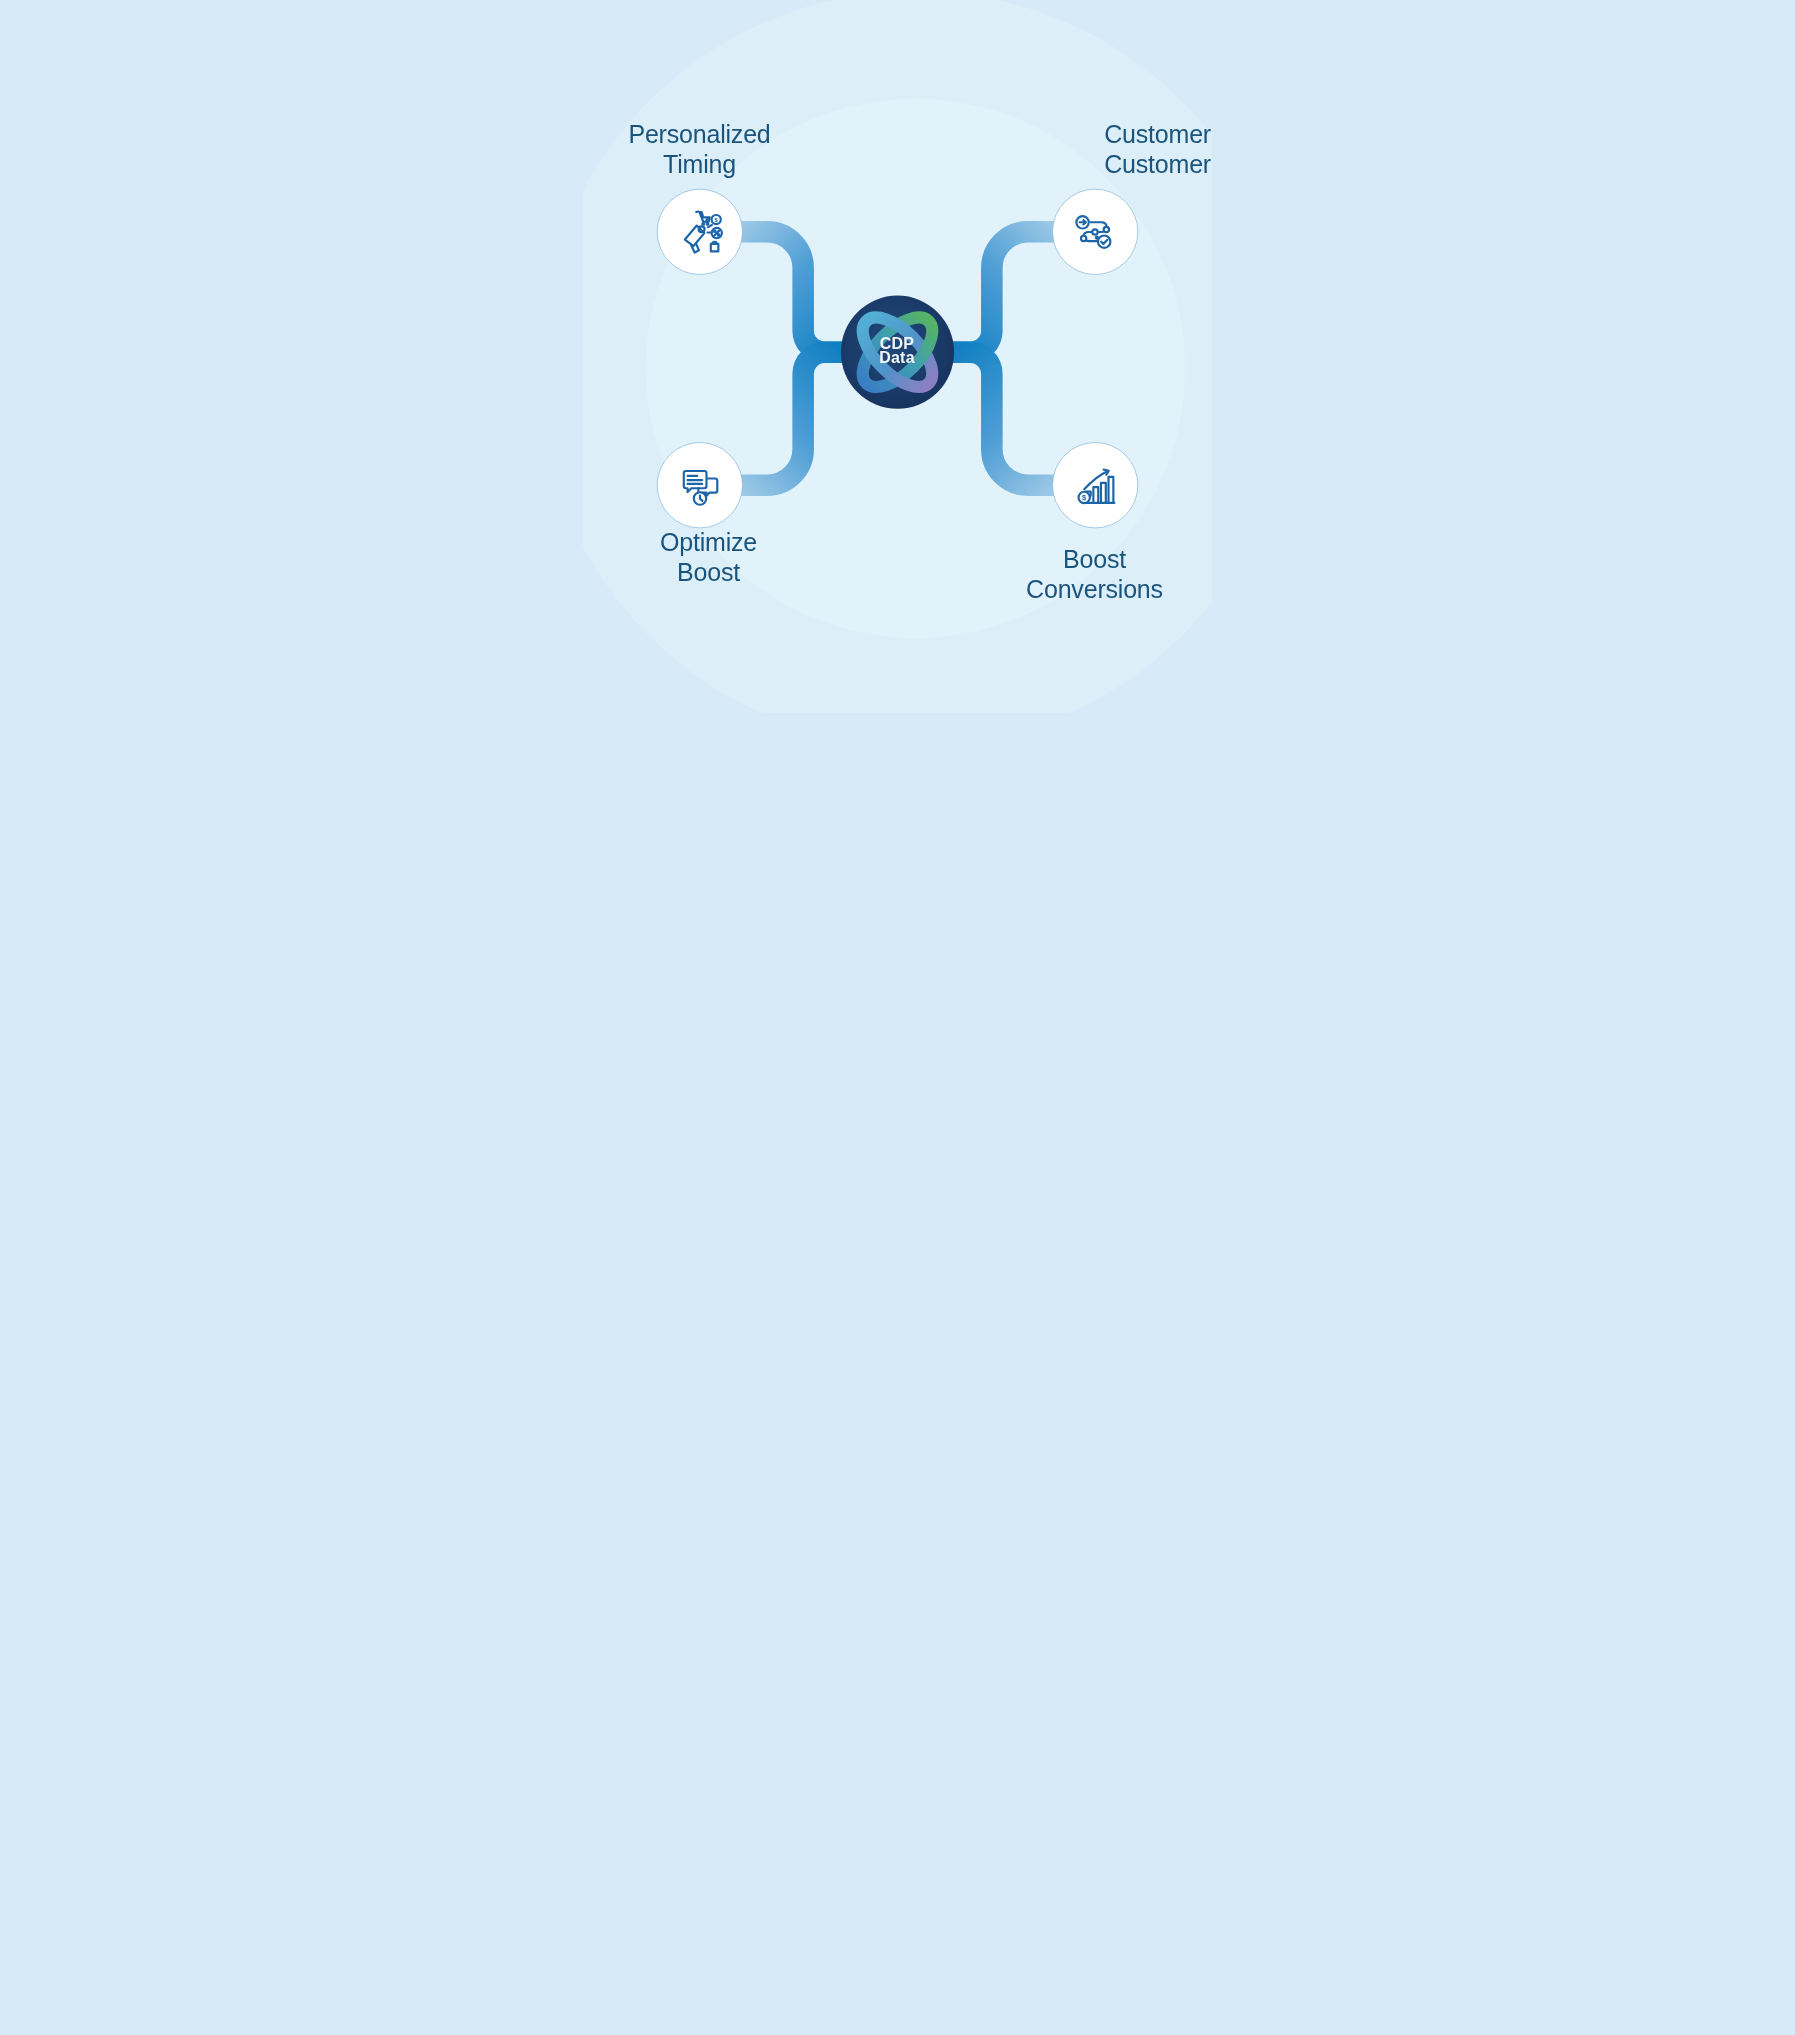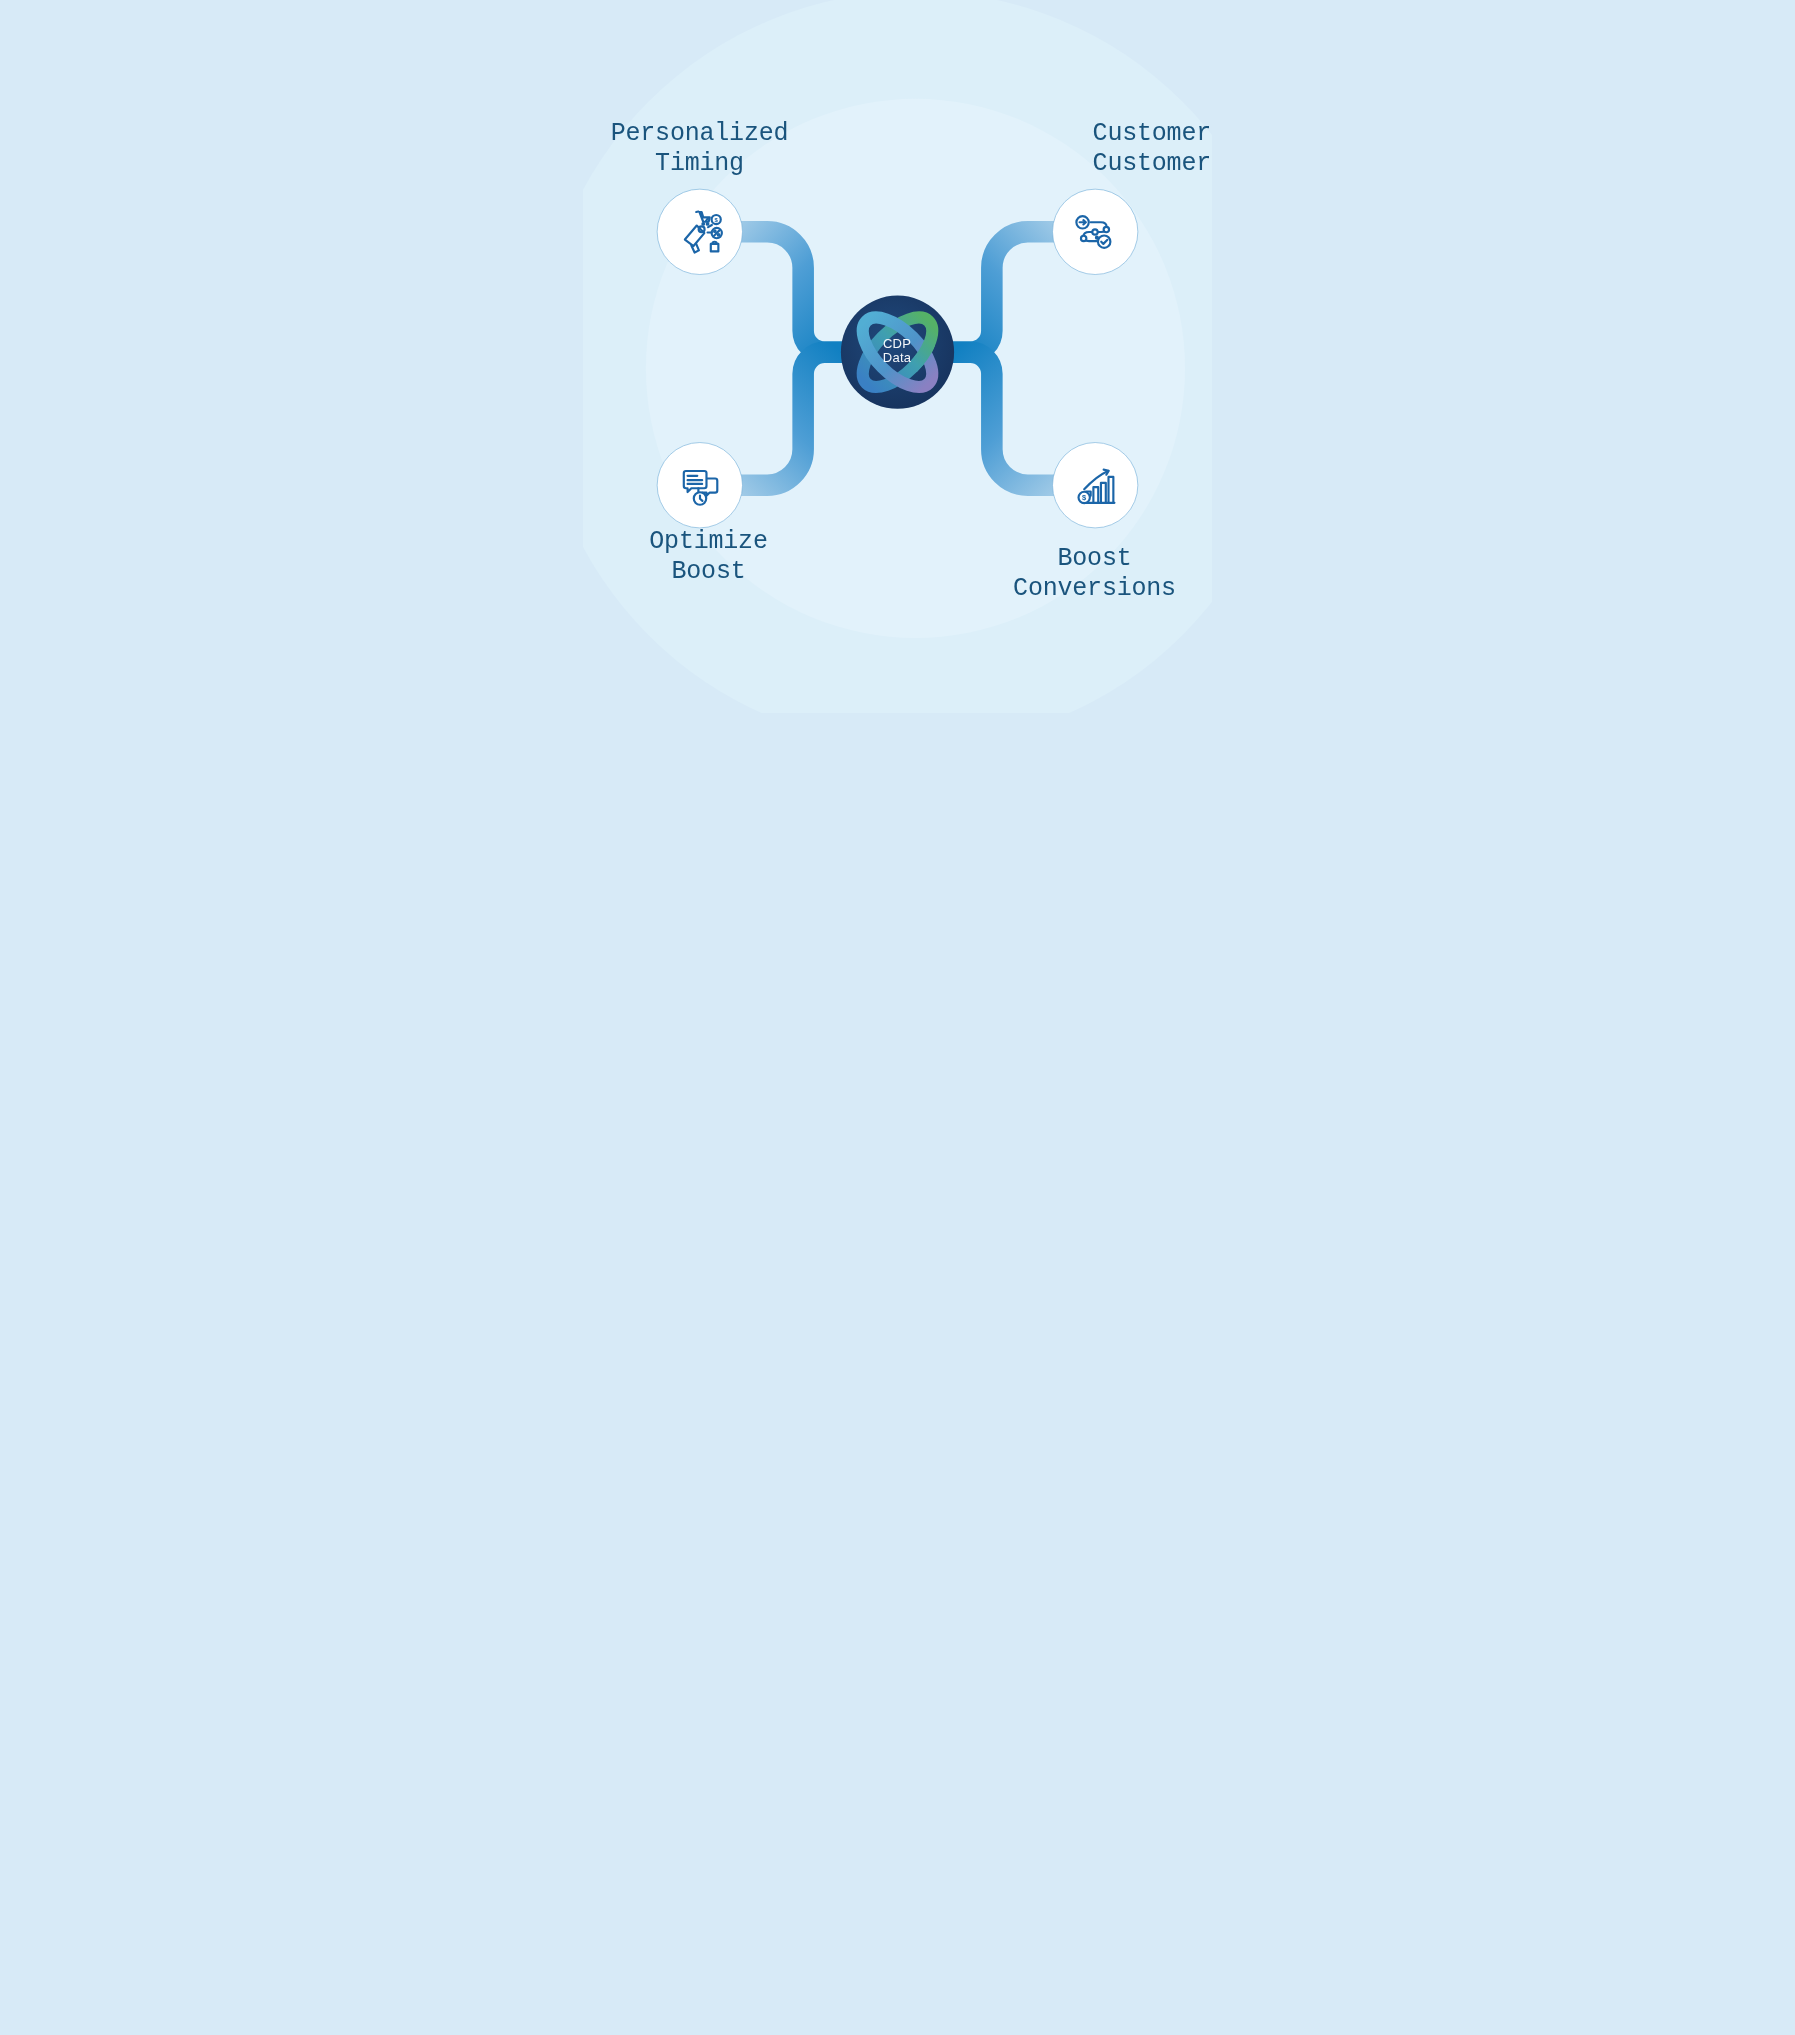--- a/index.html
+++ b/index.html
@@ -1,32 +1,32 @@
 <!DOCTYPE html>
 <html style="font-size:7.2px"><head>
 <meta charset="utf-8">
 <style>
   html,body{margin:0;padding:0;background:#d7eaf7;}
   body{font-family:"Liberation Sans", sans-serif;}
   .canvas{position:relative;width:629px;height:713px;margin:0 auto;overflow:hidden;background:#d7eaf7;}
   .layer{position:absolute;left:0;top:0;}
   .node-label{position:absolute;width:233px;text-align:center;color:#1a547d;
     font-size:25px;line-height:30px;font-weight:500;letter-spacing:-0.2px;}
-  .node-label span{display:block;font-family:Liberation Mono, monospace;}
+  .node-label span{display:block;}
   .label-tl{left:0;top:119px;}
   .label-tr{left:395px;top:119px;text-align:right;}
   .label-bl{left:9px;top:527px;}
   .label-br{left:395px;top:544px;}
   .icon-box{position:absolute;width:54px;height:54px;}
   .icon-tl{left:90px;top:205px;}
   .icon-tr{left:485px;top:205px;}
   .icon-bl{left:90px;top:458px;}
   .icon-br{left:485px;top:458px;}
   .center-label{position:absolute;left:269px;top:337px;width:90px;text-align:center;
-    color:#f4f7fa;font-size:13px;line-height:14px;font-weight:400;letter-spacing:0.2px;}
+    color:#f4f7fa;font-size:16px;line-height:14px;font-weight:700;letter-spacing:0.2px;}
   .center-label span{display:block;}
   .icon-stroke{stroke:#1b65a8;fill:none;stroke-width:4;stroke-linecap:round;stroke-linejoin:round;}
   .icon-fillwhite{fill:#ffffff;}
   .icon-glyph{font-family:"Liberation Sans",sans-serif;font-weight:700;fill:#1b65a8;stroke:none;}
 </style>
 </head>
 <body>
 
 <div class="canvas">
 

